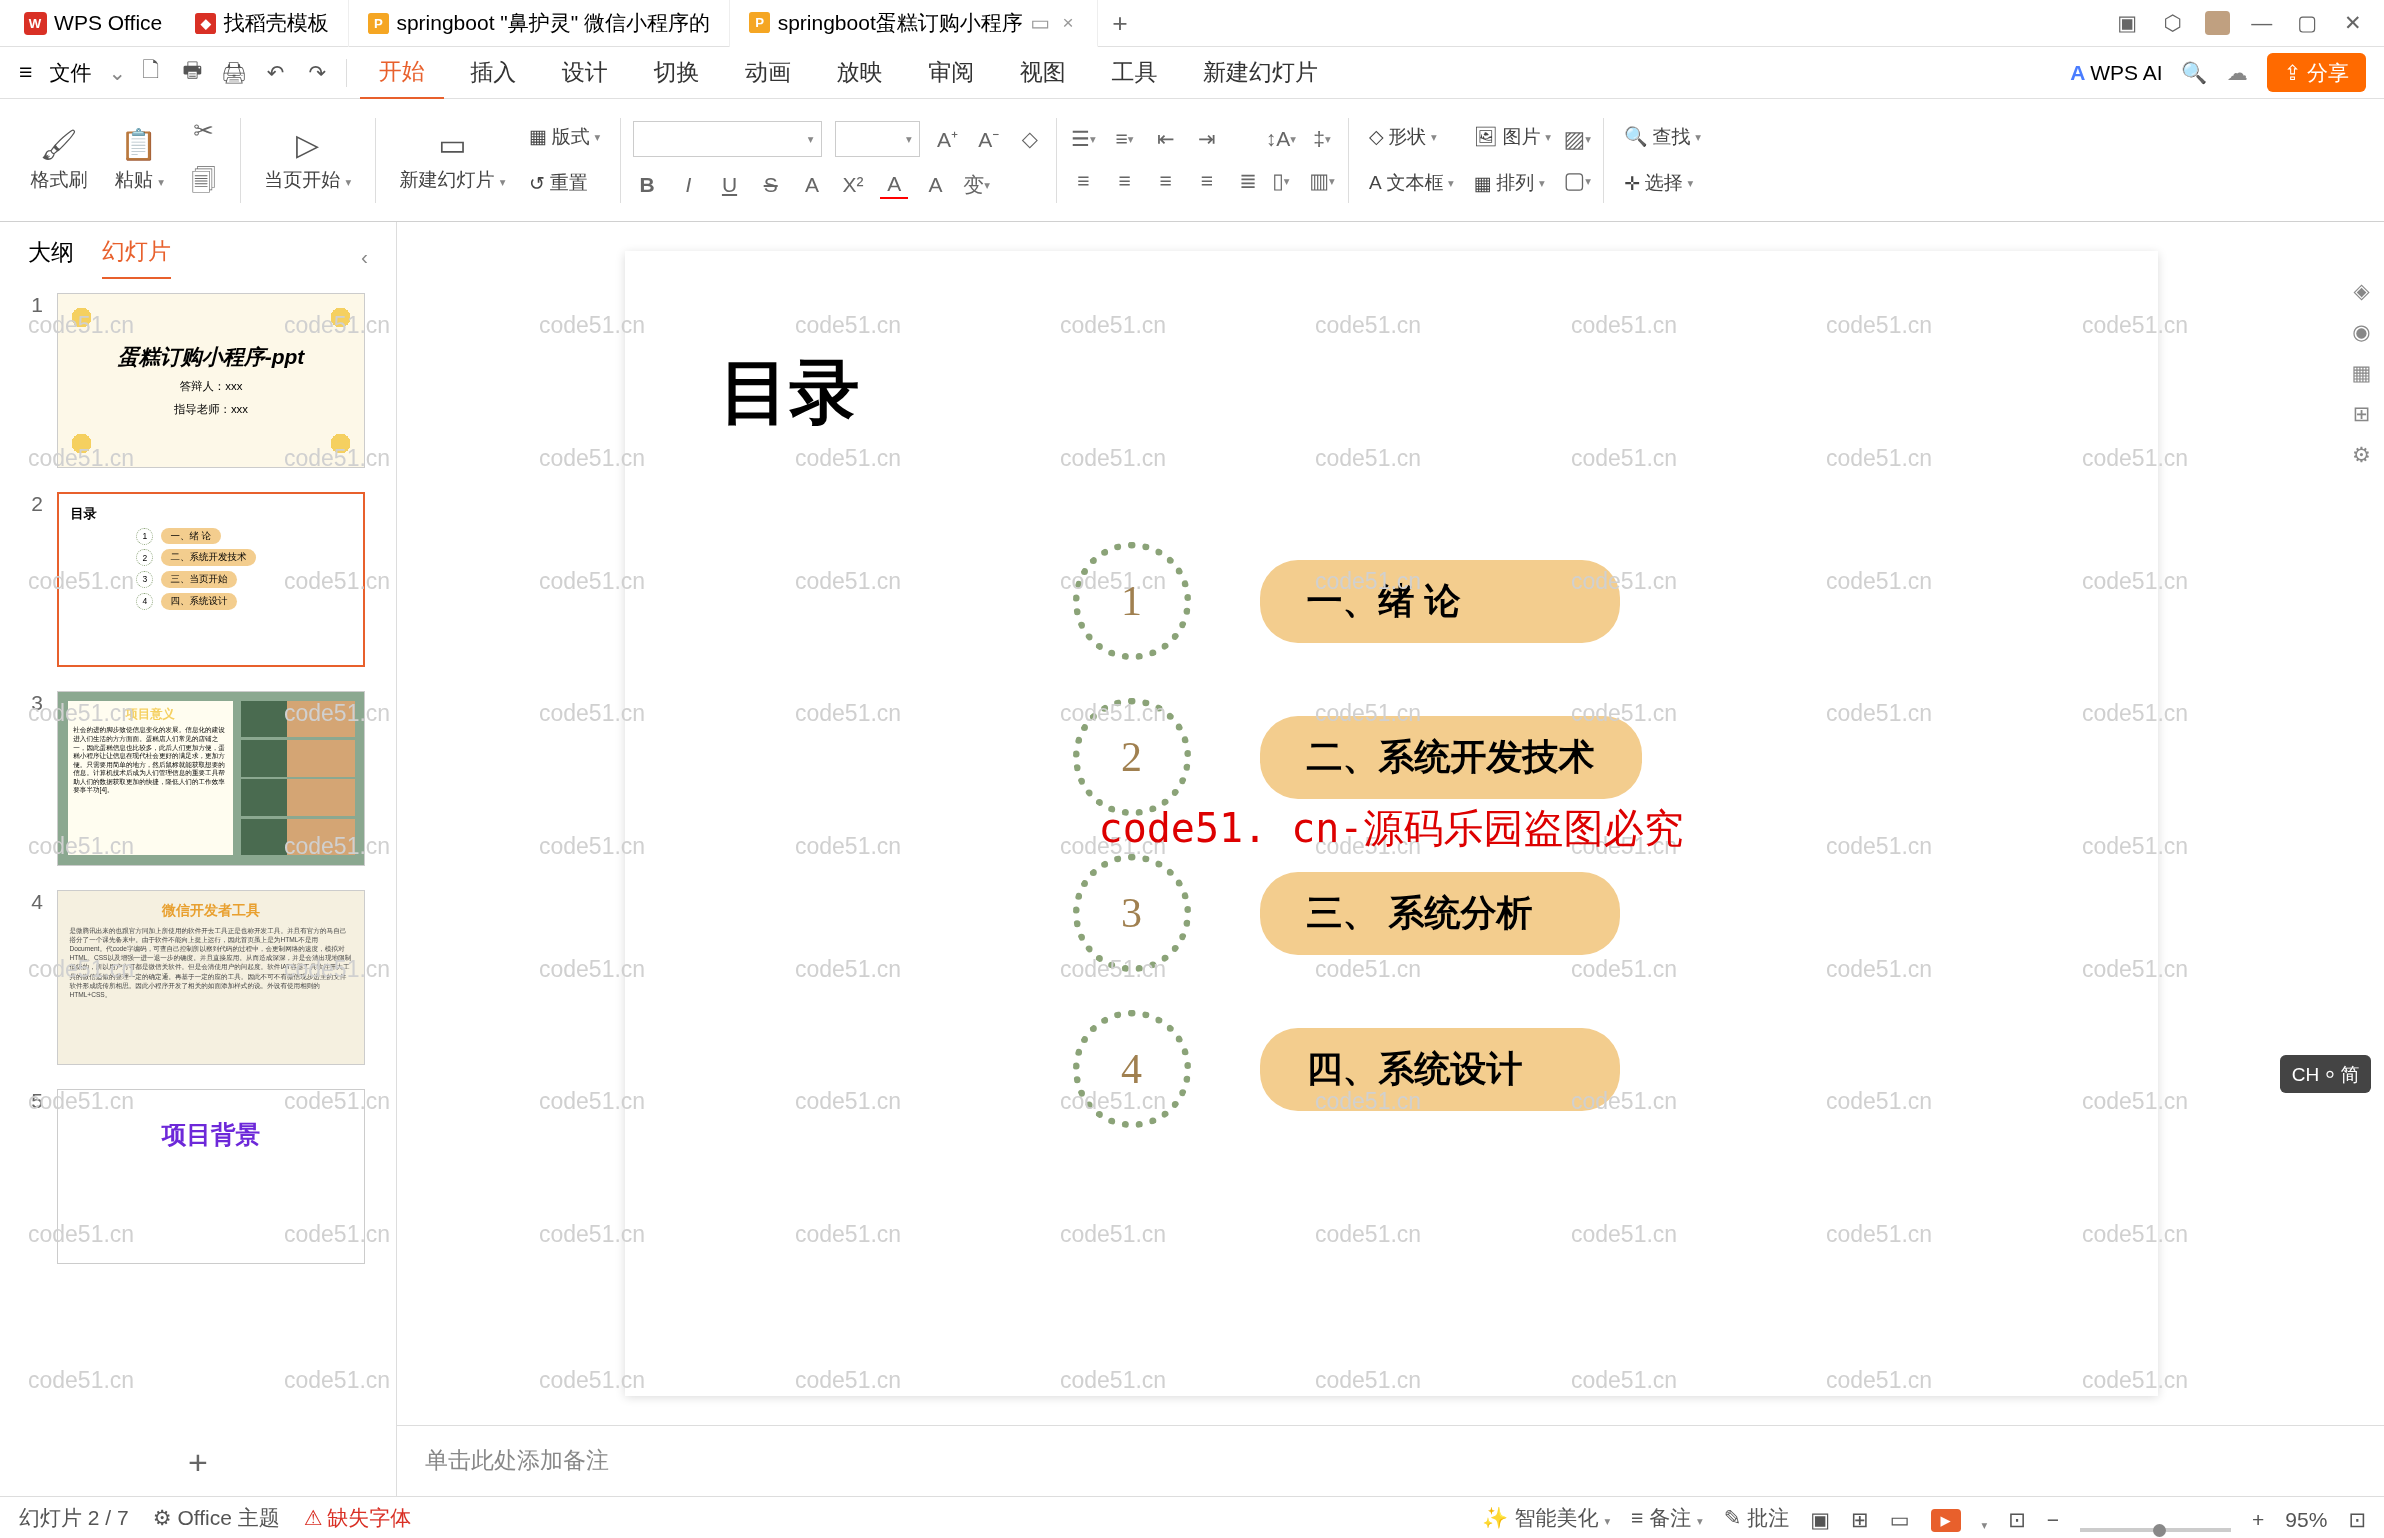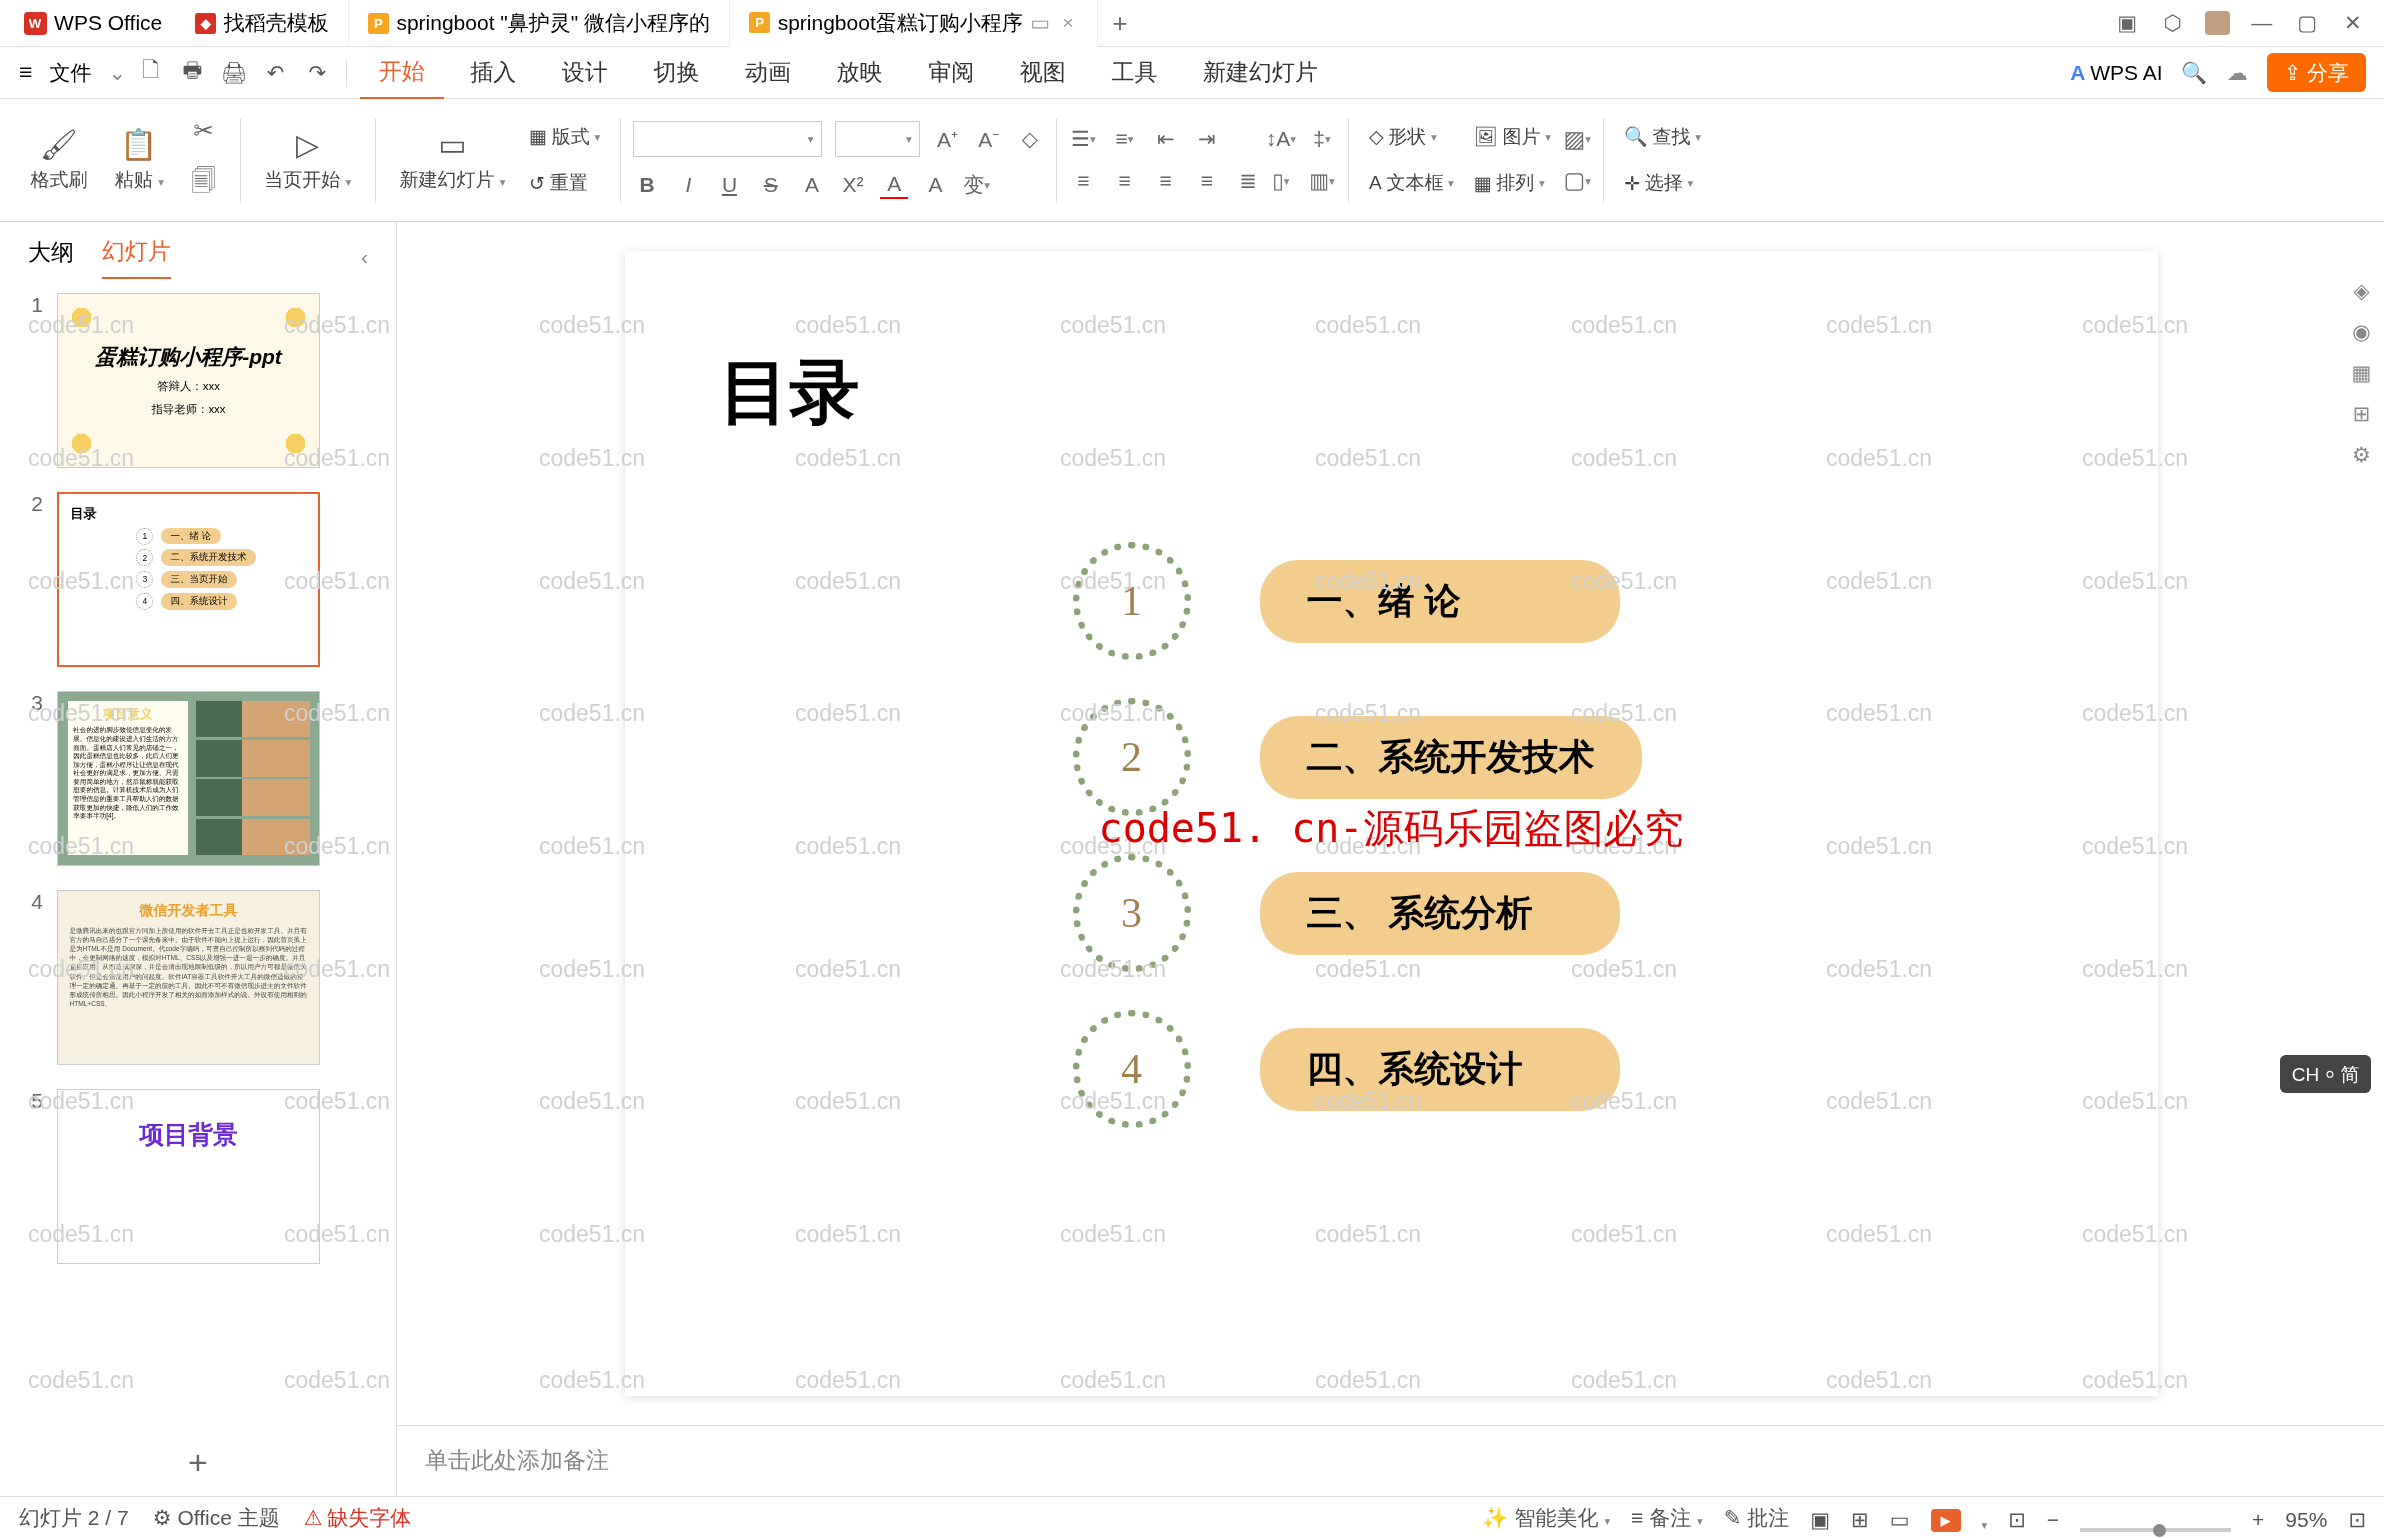--- a/index.html
+++ b/index.html
@@ -53,21 +53,21 @@
 
 
 .left-panel { width: 397px; border-right: 0.9px solid #ddd; display: flex; flex-direction: column; }
 .panel-tabs { display: flex; padding: 14px 28px 0; gap: 28px; align-items: center; justify-content: flex-end; }
 .panel-tab { font-size: 23px; padding-bottom: 9.5px; }
 .panel-tab.active { color: #e8602c; border-bottom: 2.8px solid #e8602c; }
 .panel-collapse { margin-left: auto; font-size: 21px; color: #888; }
 .thumbs { flex: 1; overflow-y: auto; padding: 14px 19px; }
 .thumb-item { display: flex; gap: 14px; margin-bottom: 24px; }
 .thumb-num { width: 24px; text-align: right; font-size: 21px; color: #666; }
-.thumb { width: 263px; height: 175px; border: 0.9px solid #ccc; background: #fff; position: relative; overflow: hidden; }
+.thumb { width: 308px; height: 175px; border: 0.9px solid #ccc; background: #fff; position: relative; overflow: hidden; }
 .thumb.selected { border: 2.8px solid #e8602c; }
 .thumb-add { display: flex; justify-content: center; padding: 14px; font-size: 34px; color: #666; }
 
 
 .canvas-area { flex: 1; background: #fff; display: flex; flex-direction: column; position: relative; }
 .slide-wrap { flex: 1; display: flex; align-items: center; justify-content: center; padding: 28px; position: relative; }
 .slide { width: 1533px; height: 1145px; background: #fff; box-shadow: 0 1.9px 9.5px rgba(0,0,0,0.15); position: relative; padding: 95px; }
 .slide-title { font-size: 70px; font-weight: bold; font-family: "SimSun", serif; }
 .toc-item { display: flex; align-items: center; gap: 76px; margin: 52px 0; margin-left: 360px; }
 .toc-wreath { width: 104px; height: 104px; border-radius: 50%; position: relative; display: flex; align-items: center; justify-content: center; }

